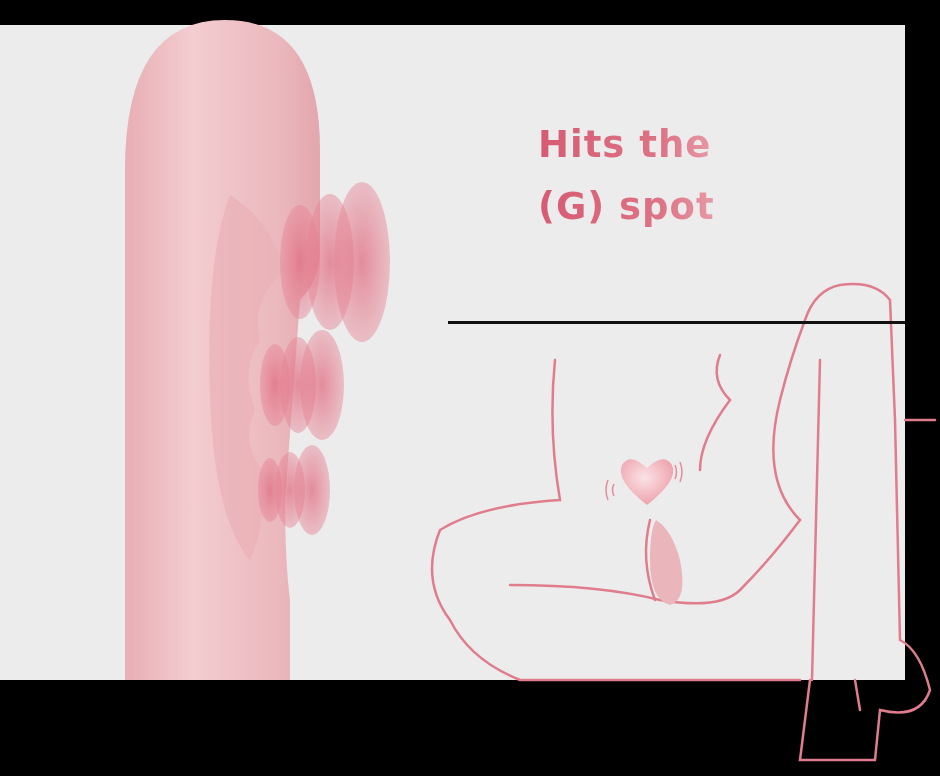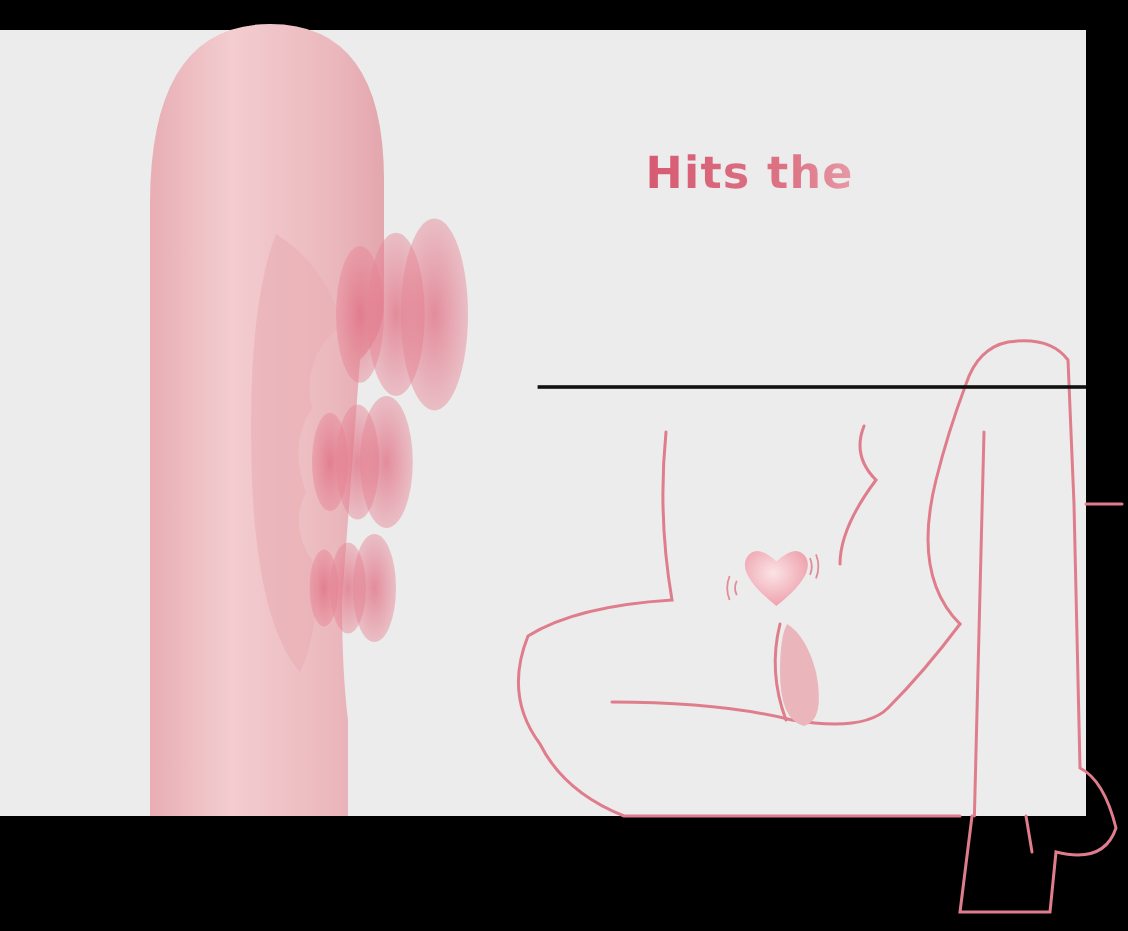--- a/index.html
+++ b/index.html
@@ -69,13 +69,14 @@
 
   <g>
     <path d="M656 520 Q672 530 680 560 Q688 600 670 605 Q650 600 650 560 Q650 530 656 520 Z" fill="#eab5bb"></path>
   </g>
 </svg>
 
 <div class="divider"></div>
 
 <div class="headline">
   <div>Hits the</div>
+  <div>(G) spot</div>
 </div>
 
 </body></html>

